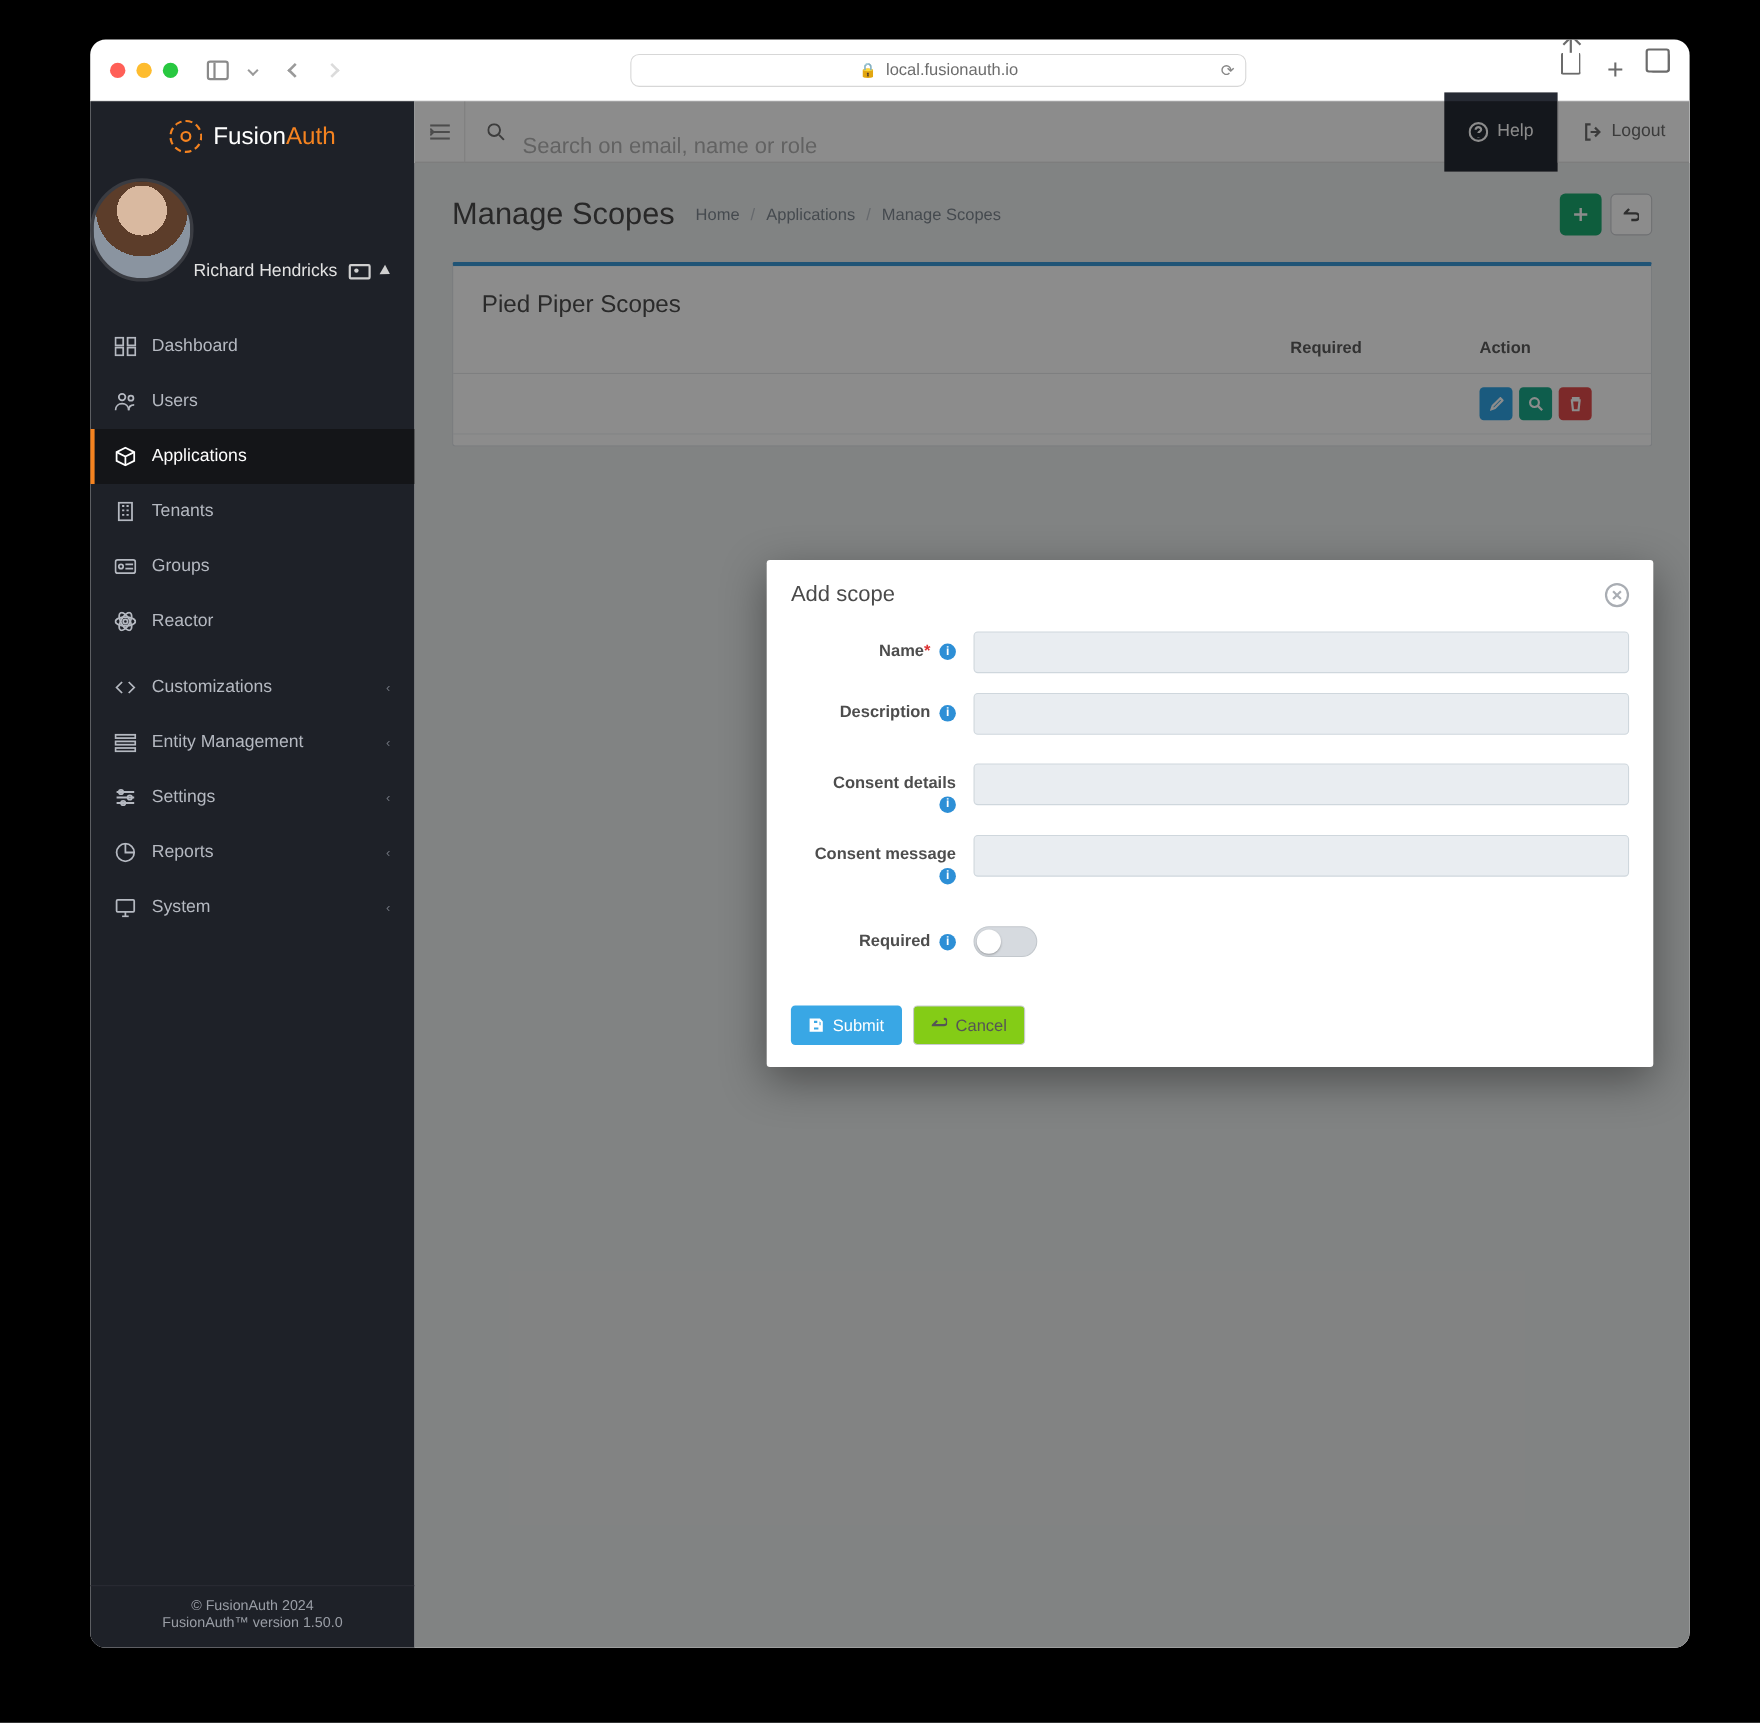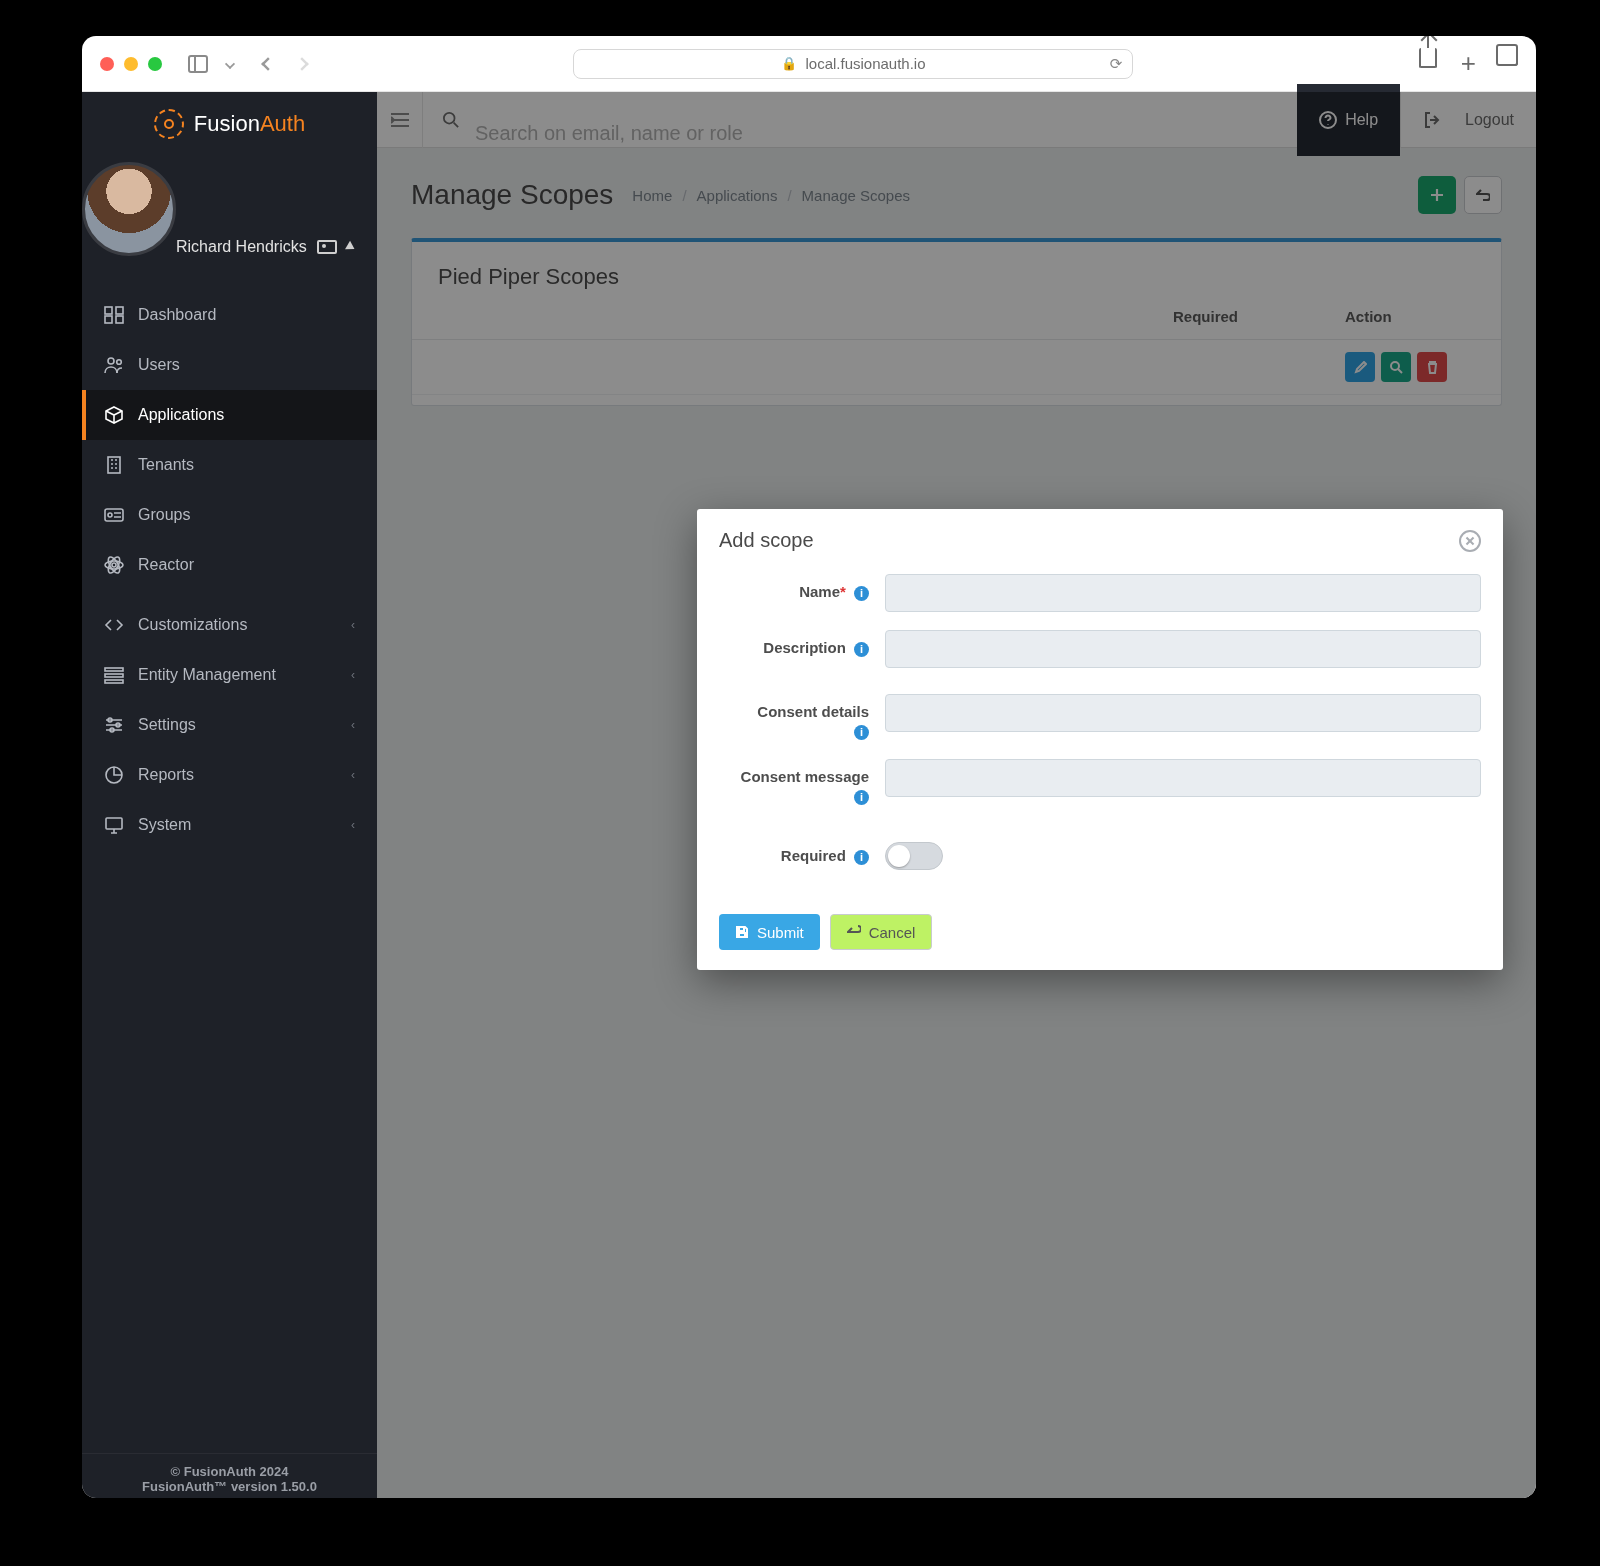--- a/index.html
+++ b/index.html
@@ -79,34 +79,34 @@
   .user-arrow{width:0;height:0;transform:rotate(30deg);border-left:8px solid #cfcfcf;border-top:5px solid transparent;border-bottom:5px solid transparent;}
   .nav{margin-top:18px;display:flex;flex-direction:column;}
   .nav-item{display:flex;align-items:center;gap:14px;padding:16px 22px;font-size:16px;color:#b5b9c1;cursor:pointer;position:relative;}
   .nav-item .ni-chev{margin-left:auto;font-size:12px;color:#6d717a;}
   .nav-item.active{background:var(--sidebar-active);color:#fff;}
   .nav-item.active::before{content:"";position:absolute;left:0;top:0;bottom:0;width:4px;background:var(--sidebar-border-accent);}
   .nav-sep{height:10px;}
   .nav-icon{width:20px;height:18px;display:inline-flex;align-items:center;justify-content:center;color:inherit;}
   .nav-icon svg{width:20px;height:18px;fill:none;stroke:currentColor;stroke-width:1.6;}
 
-  .sidebar-footer{margin-top:auto;text-align:center;font-size:13px;color:#9a9ea6;padding:10px 0 4px;border-top:1px solid #2a2c33;font-weight:bold;}
+  .sidebar-footer{margin-top:auto;text-align:center;font-size:13px;color:#9a9ea6;padding:10px 0 16px;border-top:1px solid #2a2c33;}
 
   
   .content{flex:1;display:flex;flex-direction:column;background:var(--page-bg);position:relative;}
   .topbar{height:56px;background:var(--topbar-bg);display:flex;align-items:center;border-bottom:1px solid #dedede;}
   .topbar .toggle{width:46px;height:56px;display:flex;align-items:center;justify-content:center;border-right:1px solid #e6e6e6;color:#8b8b8b;}
   .toggle svg{width:18px;height:14px;stroke:#8b8b8b;stroke-width:2;fill:none;}
   .search-wrap{flex:1;display:flex;align-items:center;padding:0 20px;gap:14px;}
   .search-wrap svg{width:16px;height:16px;stroke:#6d6d6d;stroke-width:2;fill:none;}
   .search-input{flex:1;border:none;outline:none;font-size:20px;color:#4c1d95;margin-top:28px;}
   .search-input::placeholder{color:#b3b3b3;}
   .help{background:var(--help-bg);color:#fff;height:72px;display:flex;align-items:center;gap:8px;padding:0 22px;font-size:16px;}
   .help svg{width:18px;height:18px;stroke:#fff;stroke-width:2;fill:none;}
-  .logout{height:56px;display:flex;align-items:center;gap:24px;padding:0 22px;color:#6c6c6c;font-size:16px;border-left:1px solid #e6e6e6;}
+  .logout{height:56px;display:flex;align-items:center;gap:8px;padding:0 22px;color:#6c6c6c;font-size:16px;border-left:1px solid #e6e6e6;}
   .logout svg{width:18px;height:18px;stroke:#6c6c6c;stroke-width:2;fill:none;}
 
   .page-head{display:flex;align-items:center;padding:28px 34px 24px;gap:16px;}
   .page-title{font-size:28px;color:#4a4a4a;font-weight:500;}
   .crumbs{display:flex;gap:10px;color:var(--link);font-size:15px;margin-left:3px;}
   .crumbs .sep{color:#b9bfc5;}
   .head-actions{margin-left:auto;display:flex;gap:8px;}
   .icon-btn{width:38px;height:38px;border-radius:5px;display:flex;align-items:center;justify-content:center;cursor:pointer;}
   .icon-btn.green{background:var(--btn-green);color:#fff;}
   .icon-btn.gray{background:#fff;border:1px solid #c9ccd0;color:#555;}
@@ -137,21 +137,21 @@
   .form-label{width:150px;text-align:right;font-size:15px;color:var(--label);font-weight:600;padding-top:8px;line-height:1.3;}
   .form-label .req{color:#d33;}
   .info-icon{display:inline-flex;width:15px;height:15px;border-radius:50%;background:#2d8fd6;color:#fff;font-size:11px;font-weight:700;align-items:center;justify-content:center;margin-left:4px;vertical-align:middle;}
   .info-icon::before{content:"i";}
   .form-input{flex:1;height:38px;background:var(--input-bg);border:1px solid var(--input-border);border-radius:4px;padding:0 10px;font-size:15px;}
   .toggle-switch{width:58px;height:28px;border-radius:20px;background:#d6dadf;border:1px solid #c3c8cd;position:relative;margin-top:4px;cursor:pointer;}
   .toggle-switch::after{content:"";position:absolute;left:2px;top:2px;width:22px;height:22px;border-radius:50%;background:#fff;box-shadow:0 1px 2px rgba(0,0,0,.3);}
   .modal-foot{display:flex;gap:10px;padding:8px 22px 20px;}
   .btn{height:36px;padding:0 16px;border-radius:4px;display:flex;align-items:center;gap:8px;font-size:15px;cursor:pointer;}
   .btn.primary{background:#39a7e5;color:#fff;border:none;}
-  .btn.secondary{background:#bef264;border:1px solid #c8cbcf;color:#555;}
+  .btn.secondary{background:#84cc16;border:1px solid #c8cbcf;color:#555;}
   .btn svg{width:14px;height:14px;stroke:currentColor;stroke-width:2;fill:none;}
 
 </style>
 </head>
 <body>
 
 <div class="mac-window">
 
   <div class="titlebar">
     <div class="traffic">

